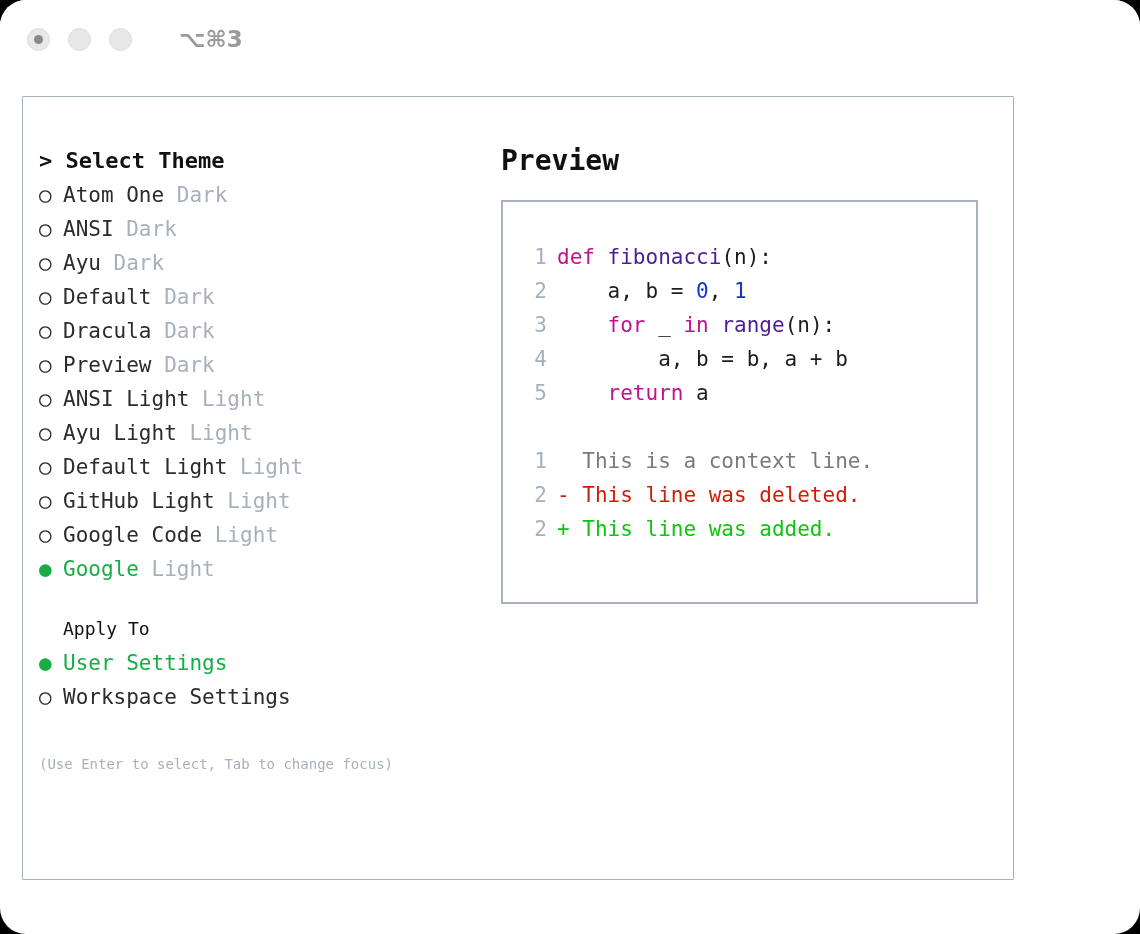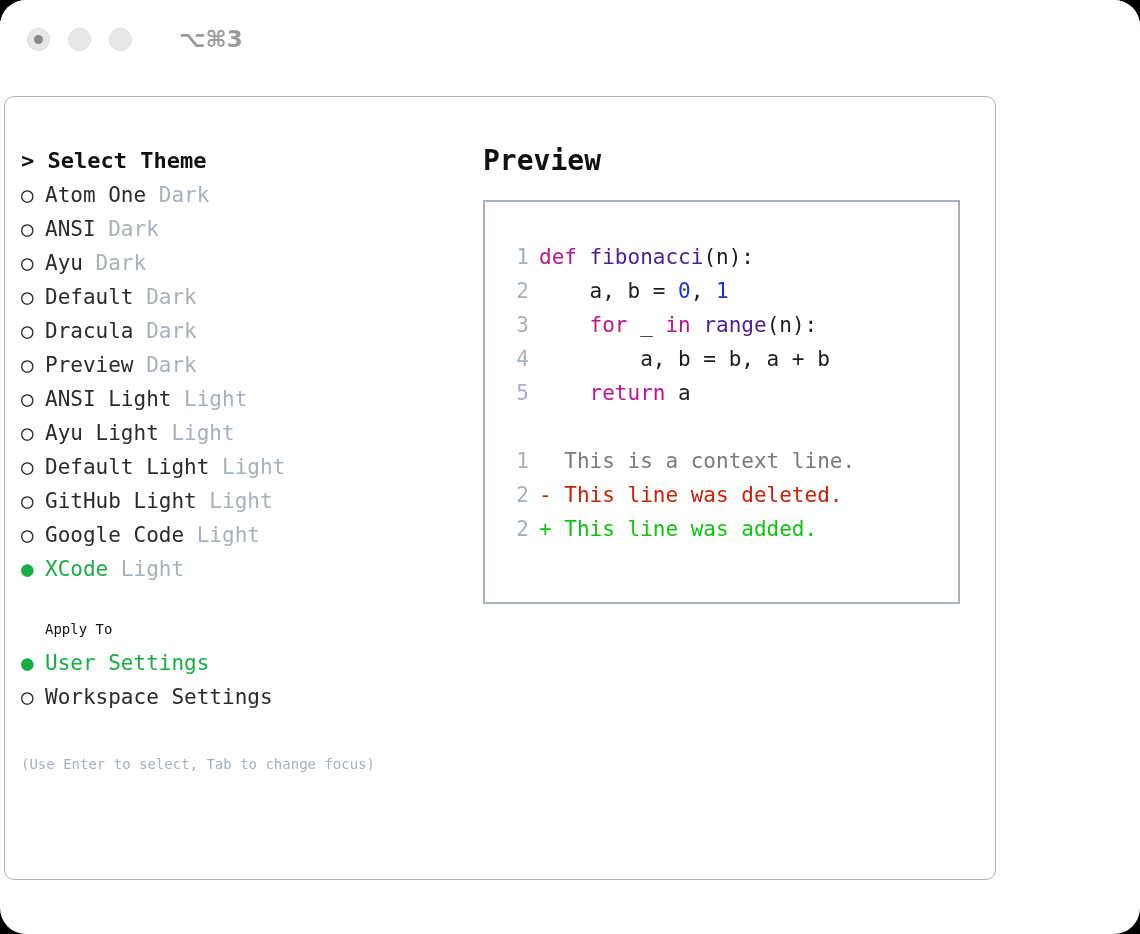--- a/index.html
+++ b/index.html
@@ -64,26 +64,26 @@
     color: #9b9b9b;
     font-size: 23px;
     font-weight: bold;
     letter-spacing: 0px;
     font-family: "DejaVu Sans", "Liberation Sans", sans-serif;
   }
 
   
   #panel {
     position: absolute;
-    left: 4px;
+    left: 22px;
     top: 96px;
     width: 992px;
     height: 784px;
     border: 1.6px solid #a8b2bf;
-    border-radius: 10px;
+    border-radius: 1px;
     box-sizing: border-box;
     background: #ffffff;
   }
 
   
   #theme-column {
     position: absolute;
     left: 16px;
     top: 47px;
     width: 440px;
@@ -108,21 +108,21 @@
     font-size: 21px;
   }
   .bullet.on  { color: #17ad45; }
   .bullet.off { color: #2b2b2b; }
   .opt-name { color: #2b2b2b; }
   .opt-row.selected .opt-name { color: #17ad45; }
   .opt-kind { color: #a7b0bd; }
 
   #applyto-block { margin-top: 26px; }
   .applyto-title {
-    font-size: 14px;
+    font-size: 18px;
     line-height: 34px;
     color: #111111;
     white-space: pre;
     padding-left: 24px;
   }
 
   #hint-text {
     margin-top: 33px;
     font-size: 14px;
     line-height: 34px;
@@ -204,21 +204,21 @@
           <div class="opt-row"><span class="bullet off">○</span><span class="opt-name">ANSI</span><span class="opt-kind"> Dark</span></div>
           <div class="opt-row"><span class="bullet off">○</span><span class="opt-name">Ayu</span><span class="opt-kind"> Dark</span></div>
           <div class="opt-row"><span class="bullet off">○</span><span class="opt-name">Default</span><span class="opt-kind"> Dark</span></div>
           <div class="opt-row"><span class="bullet off">○</span><span class="opt-name">Dracula</span><span class="opt-kind"> Dark</span></div>
           <div class="opt-row"><span class="bullet off">○</span><span class="opt-name">Preview</span><span class="opt-kind"> Dark</span></div>
           <div class="opt-row"><span class="bullet off">○</span><span class="opt-name">ANSI Light</span><span class="opt-kind"> Light</span></div>
           <div class="opt-row"><span class="bullet off">○</span><span class="opt-name">Ayu Light</span><span class="opt-kind"> Light</span></div>
           <div class="opt-row"><span class="bullet off">○</span><span class="opt-name">Default Light</span><span class="opt-kind"> Light</span></div>
           <div class="opt-row"><span class="bullet off">○</span><span class="opt-name">GitHub Light</span><span class="opt-kind"> Light</span></div>
           <div class="opt-row"><span class="bullet off">○</span><span class="opt-name">Google Code</span><span class="opt-kind"> Light</span></div>
-          <div class="opt-row selected"><span class="bullet on">●</span><span class="opt-name">XCode</span><span class="opt-kind"> Light</span></div>
+          <div class="opt-row selected"><span class="bullet on">●</span><span class="opt-name">Google</span><span class="opt-kind"> Light</span></div>
         </div>
 
       <div id="applyto-block">
         <div class="applyto-title">Apply To</div>
         <div id="applyto-list">
             <div class="opt-row selected"><span class="bullet on">●</span><span class="opt-name">User Settings</span></div>
             <div class="opt-row"><span class="bullet off">○</span><span class="opt-name">Workspace Settings</span></div>
           </div>
       </div>
 

